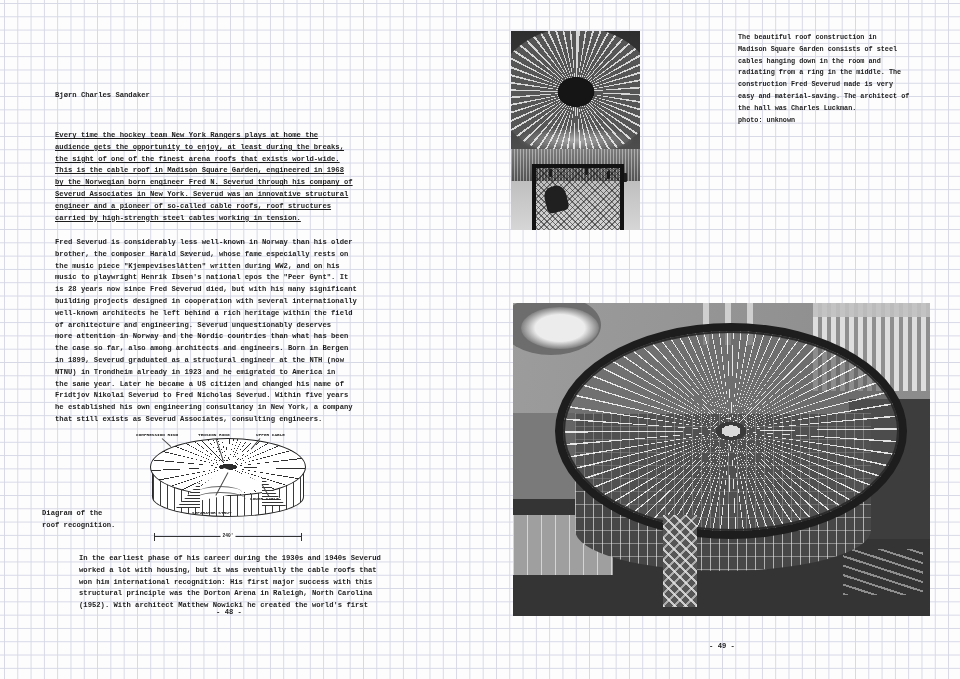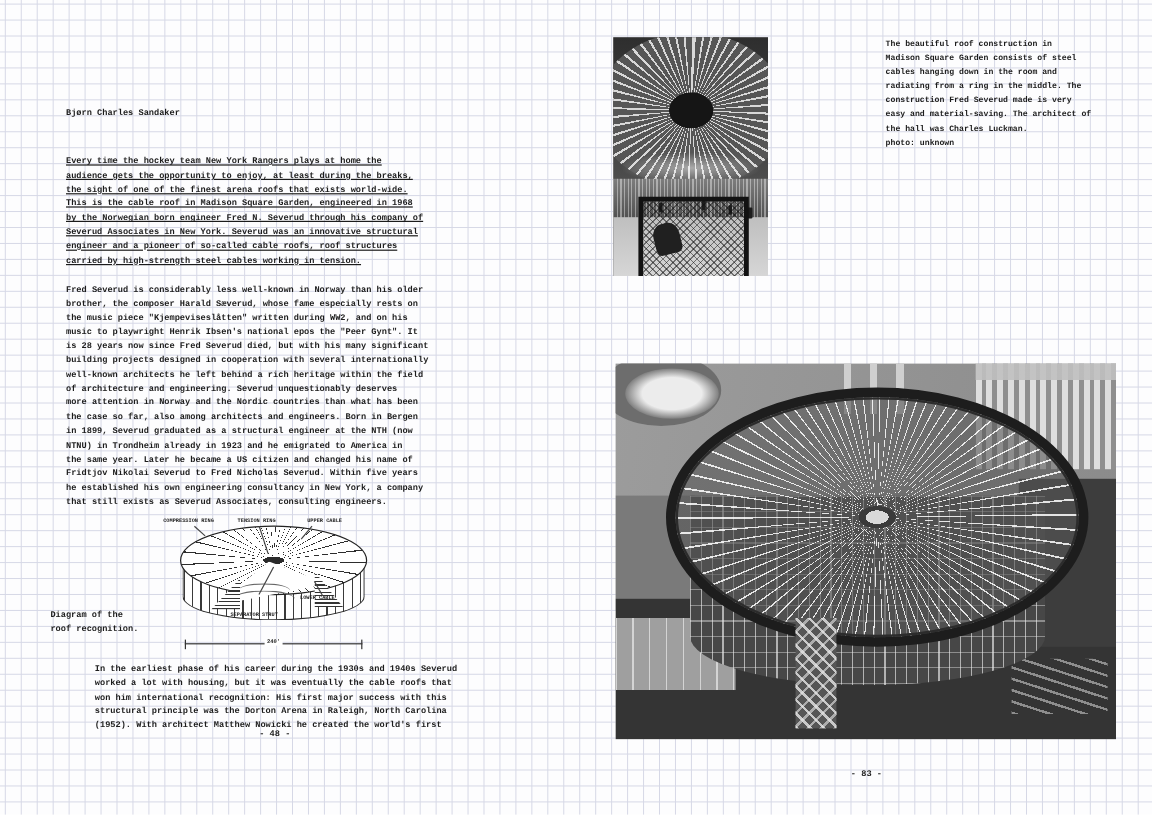--- a/index.html
+++ b/index.html
@@ -216,15 +216,15 @@
     <div class="p2-bldg-l"></div>
     <div class="p2-street"></div>
     <div class="p2-street-r"></div>
     <div class="p2-roofmark"></div>
     <div class="p2-traffic"></div>
     <div class="p2-wall"></div>
     <div class="p2-ring"></div>
     <div class="p2-tower"></div>
   </div>
 
-  <div class="txt pagenum" style="left:692px;top:641px;">- 83 -</div>
+  <div class="txt pagenum" style="left:692px;top:641px;">- 49 -</div>
 
 </div>
 
 </body></html>

